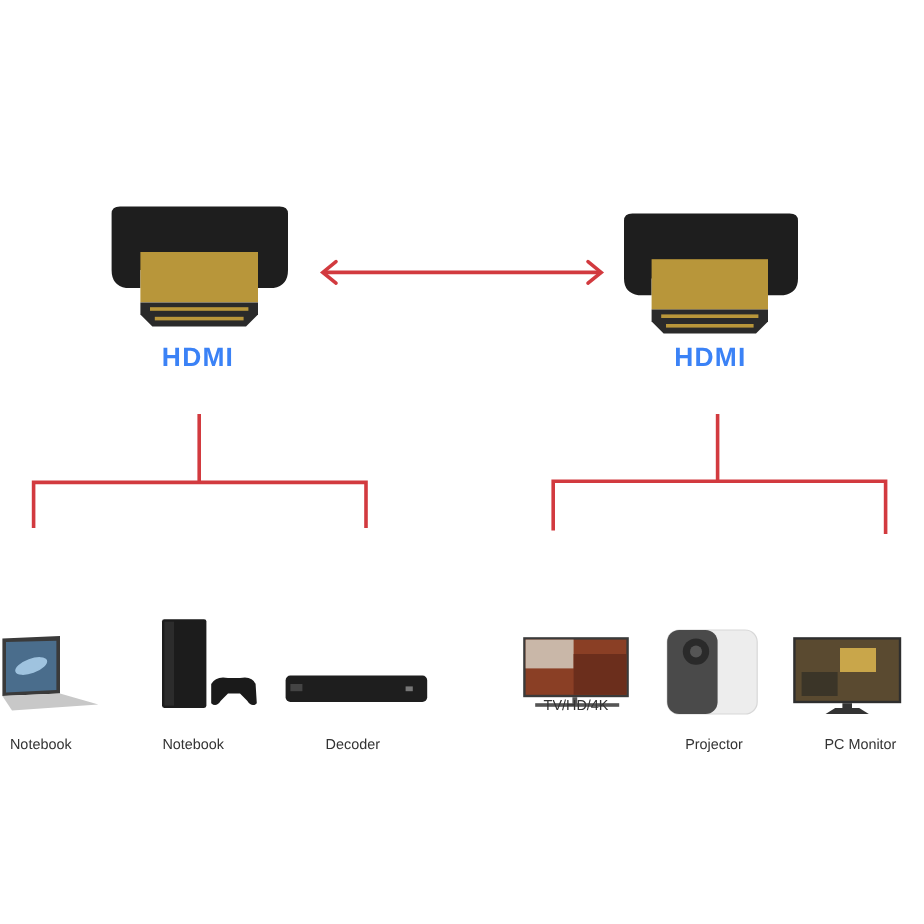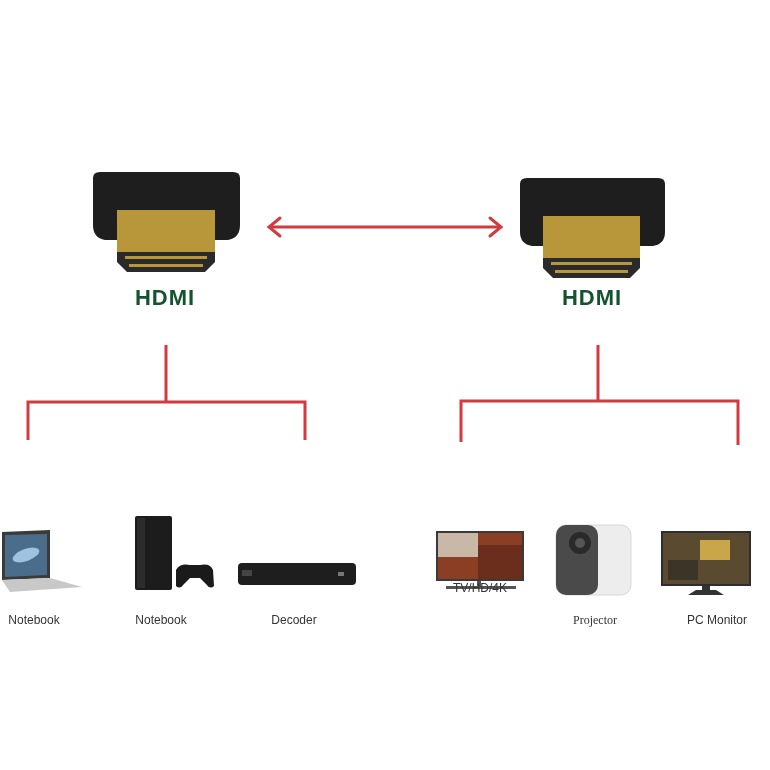--- a/index.html
+++ b/index.html
@@ -1,17 +1,17 @@
 <!DOCTYPE html>
 <html><head>
 <meta charset="utf-8">
 <style>
   html, body { margin:0; padding:0; background:#ffffff; }
   body { width:770px; height:770px; position:relative; overflow:hidden; font-family:"Liberation Sans", sans-serif; }
-  .hdmi-label { position:absolute; font-weight:bold; font-size:22px; color:#14532d; letter-spacing:1px; text-align:center; width:120px; }
+  .hdmi-label { position:absolute; font-weight:bold; font-size:22px; color:#3b82f6; letter-spacing:1px; text-align:center; width:120px; }
   .dev-label { position:absolute; font-size:12px; color:#333333; text-align:center; width:110px; }
   svg { position:absolute; left:0; top:0; }
 </style>
 </head>
 <body>
 
 <svg width="770" height="770">
 
   <g>
     <path d="M93,178 Q93,172 100,172 L233,172 Q240,172 240,178 L240,225 Q240,238 228,240 L215,240 L215,225 L117,225 L117,240 L105,240 Q93,238 93,225 Z" fill="#1e1e1e"></path>
@@ -90,14 +90,14 @@
   </g>
 </svg>
 
 <div class="hdmi-label" style="left:105px; top:285px;">HDMI</div>
 <div class="hdmi-label" style="left:532px; top:285px;">HDMI</div>
 
 <div class="dev-label" style="left:-21px; top:613px;">Notebook</div>
 <div class="dev-label" style="left:106px; top:613px;">Notebook</div>
 <div class="dev-label" style="left:239px; top:613px;">Decoder</div>
 <div class="dev-label" style="left:425px; top:581px;">TV/HD/4K</div>
-<div class="dev-label" style="left:540px; top:613px;font-family:Liberation Serif, serif;">Projector</div>
+<div class="dev-label" style="left:540px; top:613px;">Projector</div>
 <div class="dev-label" style="left:662px; top:613px;">PC Monitor</div>
 
 </body></html>

